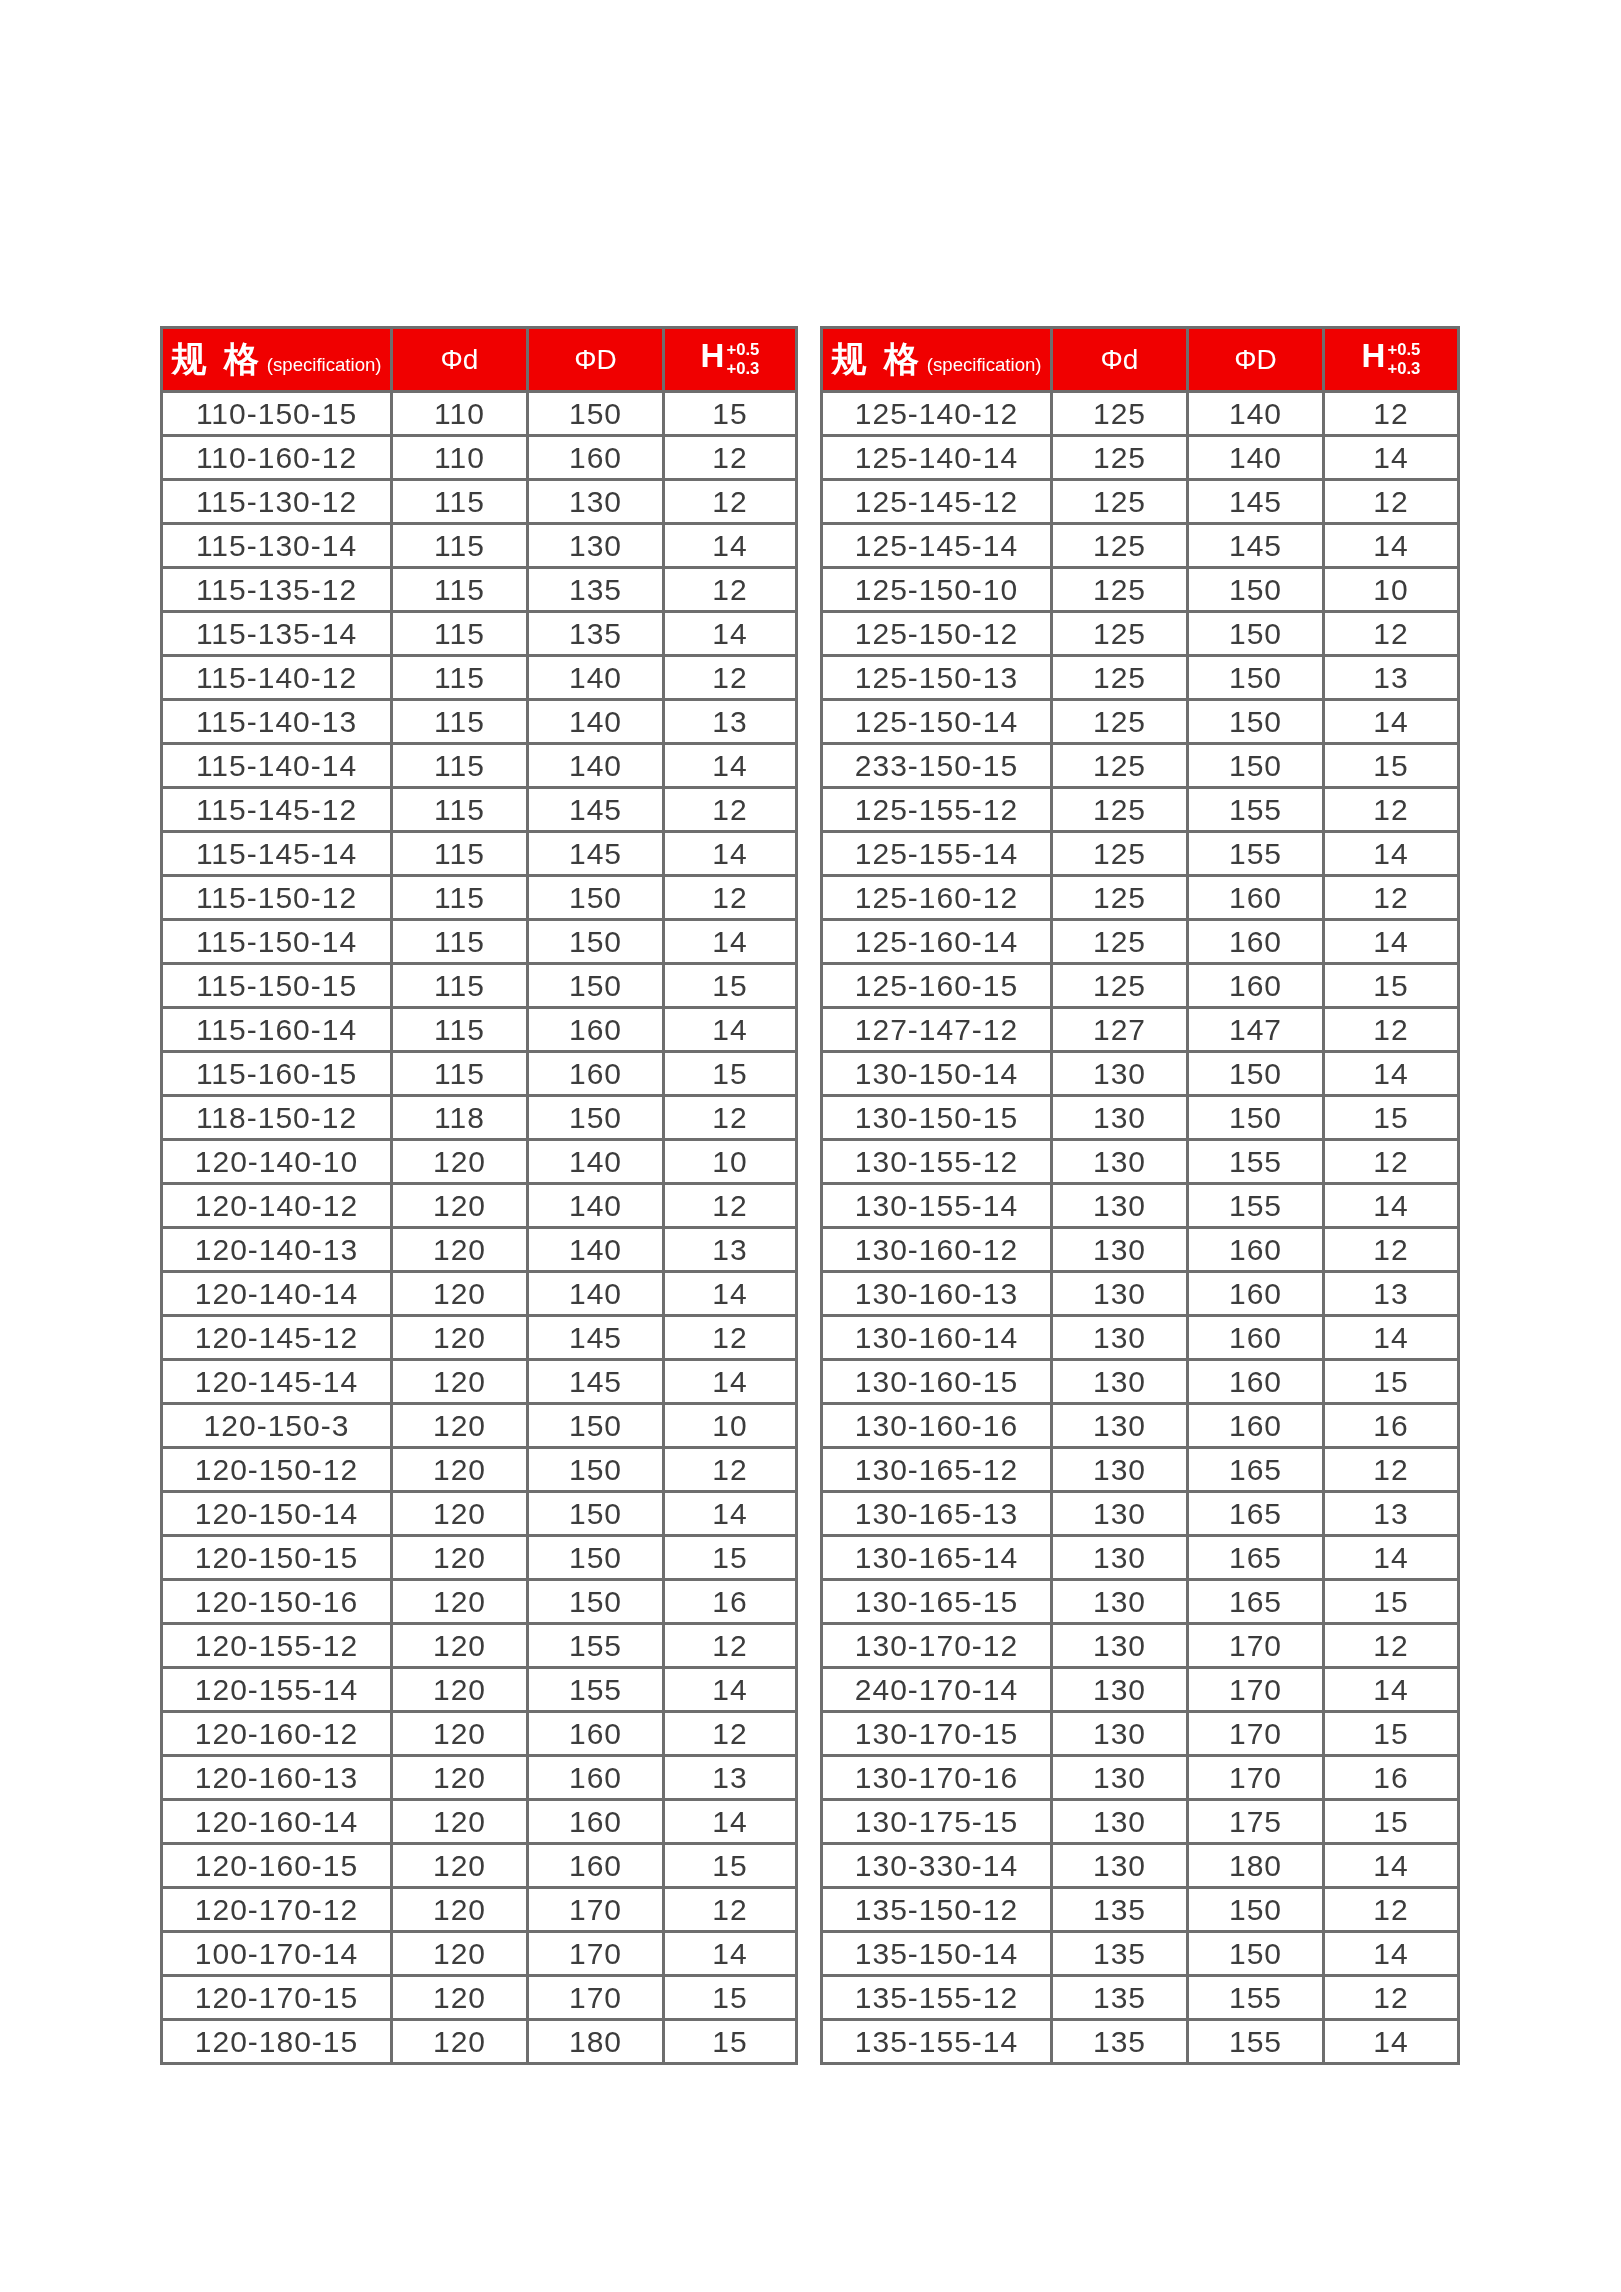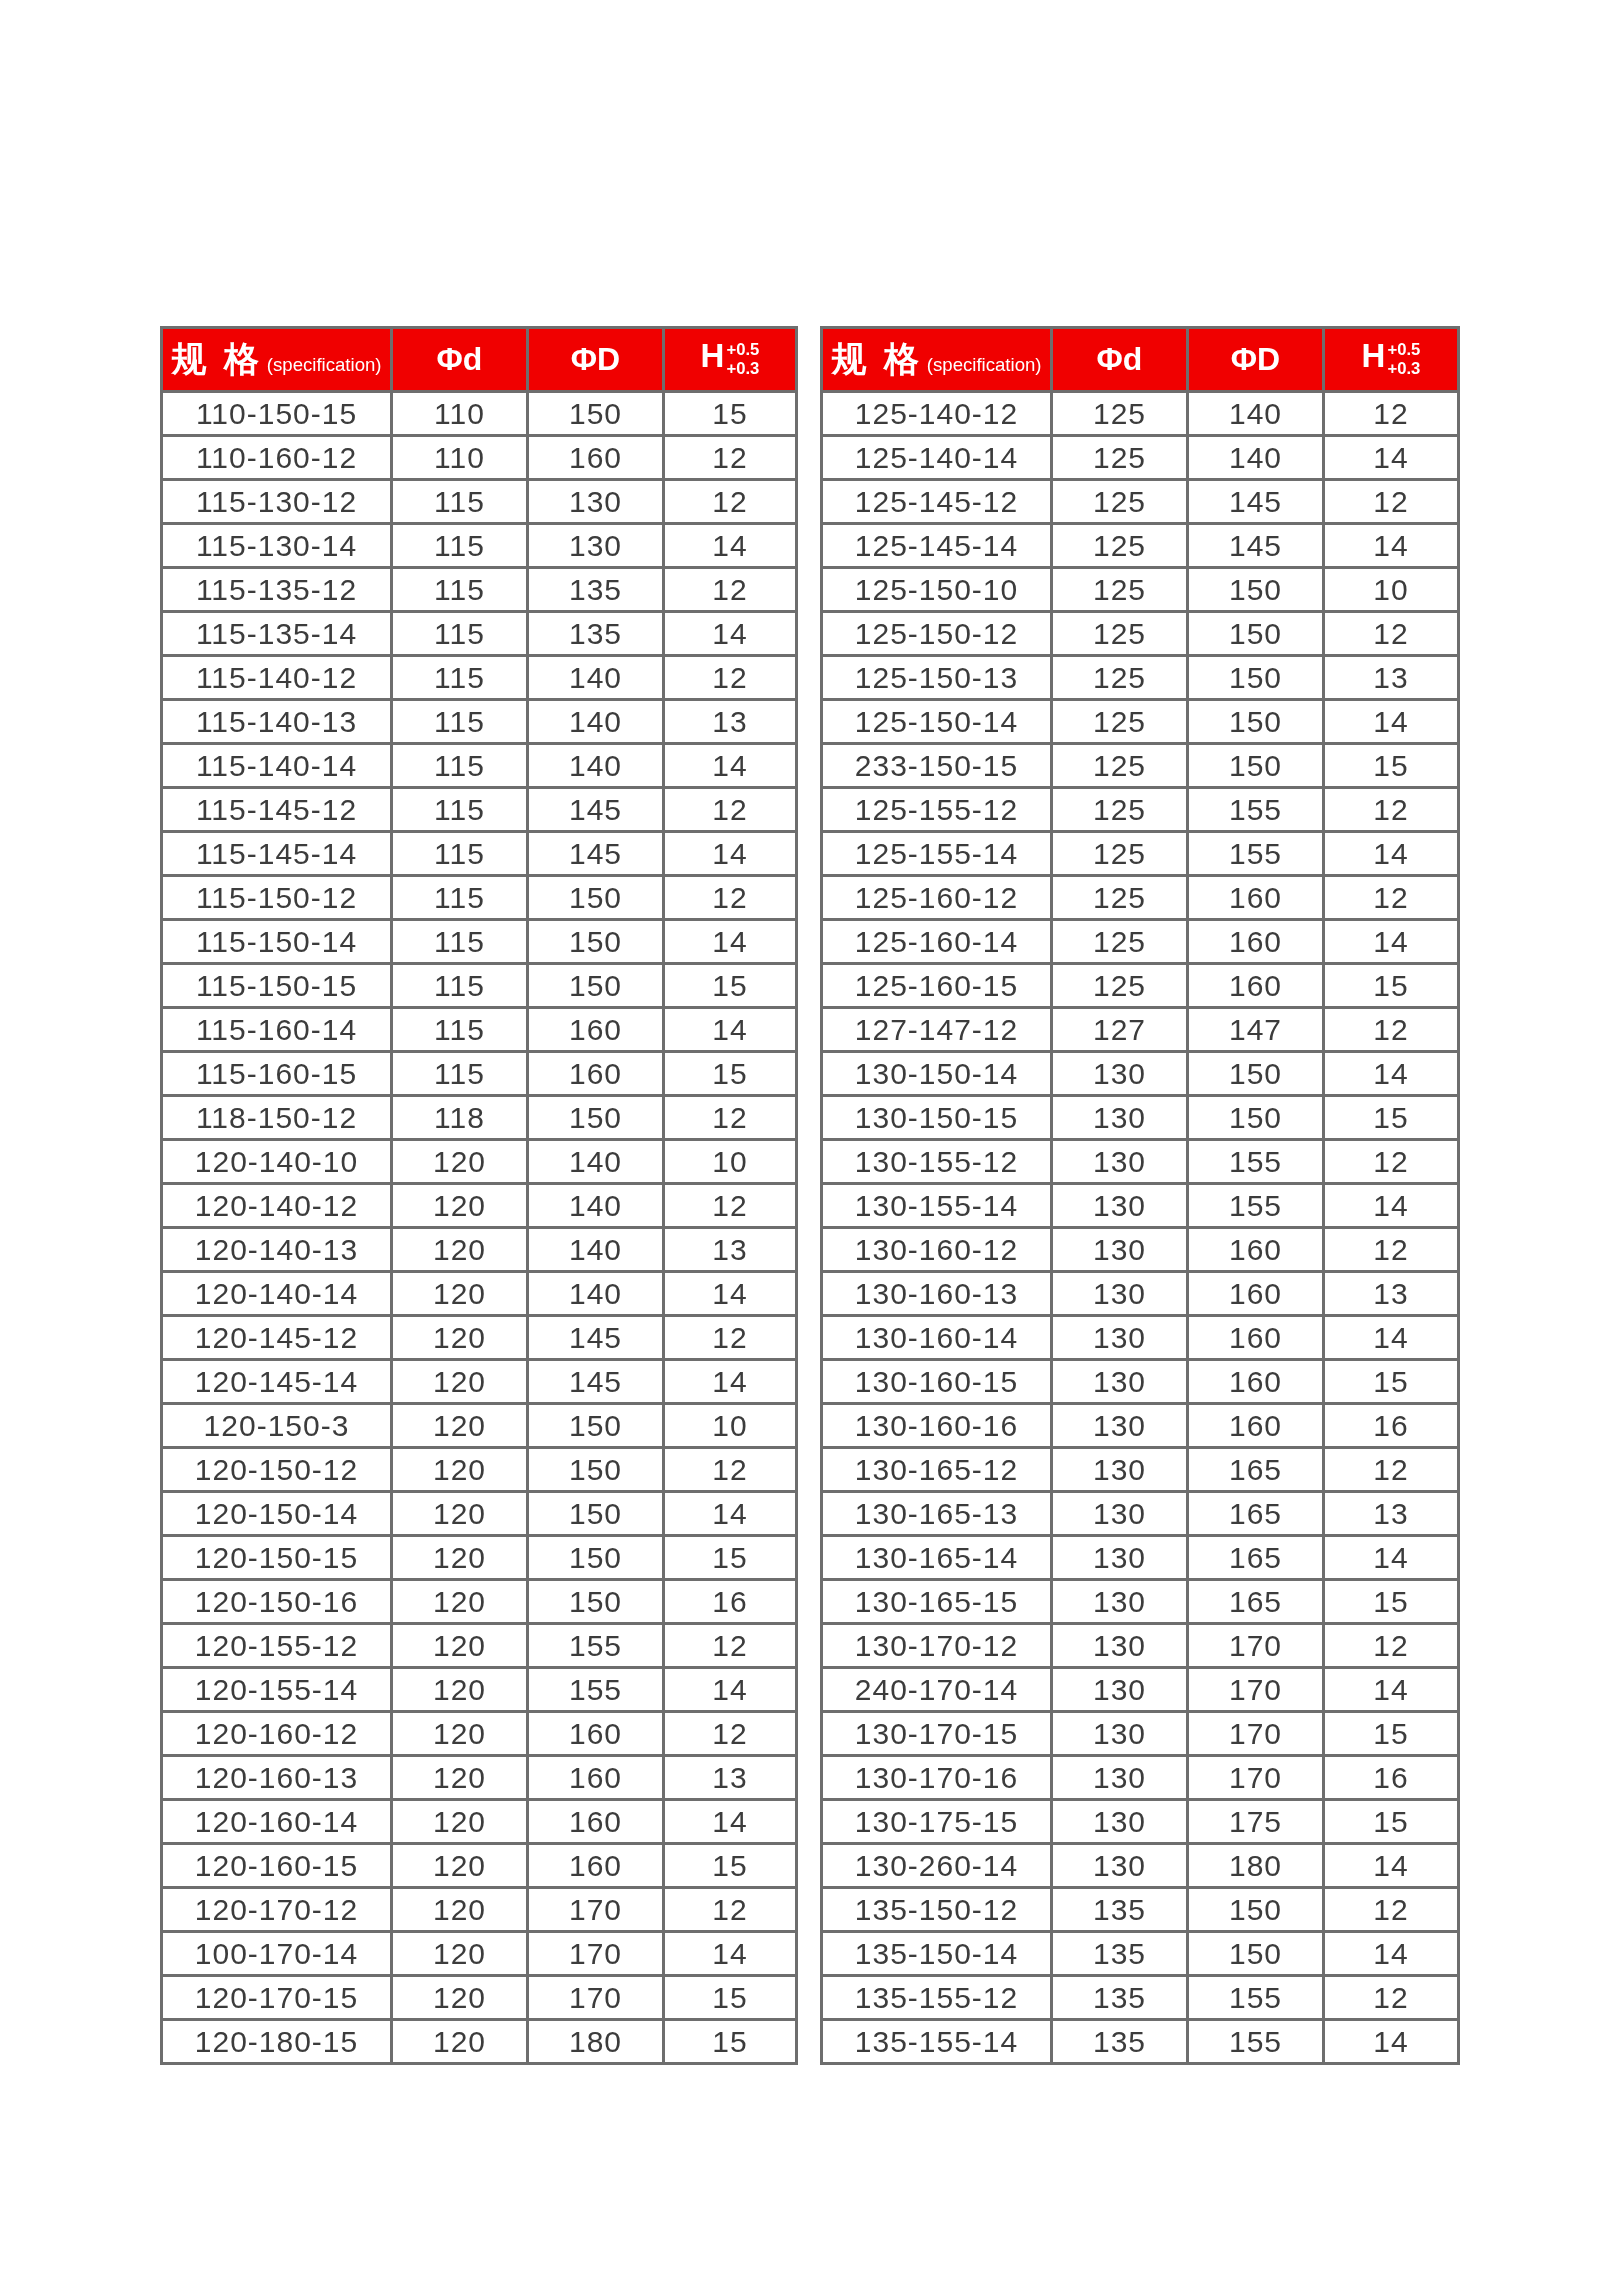--- a/index.html
+++ b/index.html
@@ -44,22 +44,22 @@
     font-weight:bold;
     letter-spacing:3.9px;
   }
   th .spec-en{
     font-size:18.6px;
     font-weight:normal;
     margin-left:3.9px;
     letter-spacing:0;
   }
   th.col-phi{
-    font-size:32px;
-    font-weight:bold;
+    font-size:28px;
+    font-weight:normal;
   }
   th .h-base{
     font-size:33px;
     font-weight:bold;
   }
   .h-tol{
     display:inline-flex;
     flex-direction:column;
     vertical-align:middle;
     transform:translateY(-3.9px);
@@ -551,21 +551,21 @@
           <td>170</td>
           <td>16</td>
         </tr>
         <tr>
           <td>130-175-15</td>
           <td>130</td>
           <td>175</td>
           <td>15</td>
         </tr>
         <tr>
-          <td>130-260-14</td>
+          <td>130-330-14</td>
           <td>130</td>
           <td>180</td>
           <td>14</td>
         </tr>
         <tr>
           <td>135-150-12</td>
           <td>135</td>
           <td>150</td>
           <td>12</td>
         </tr>

